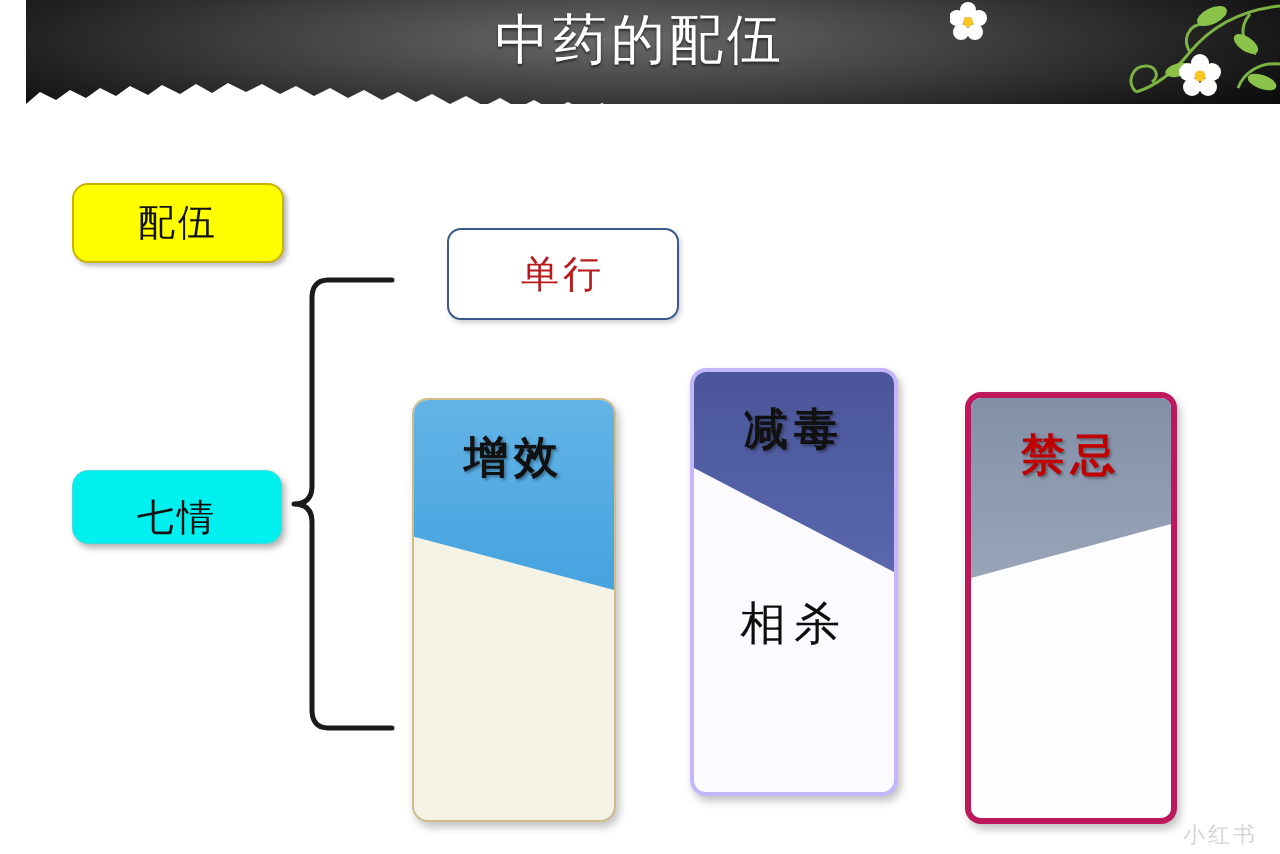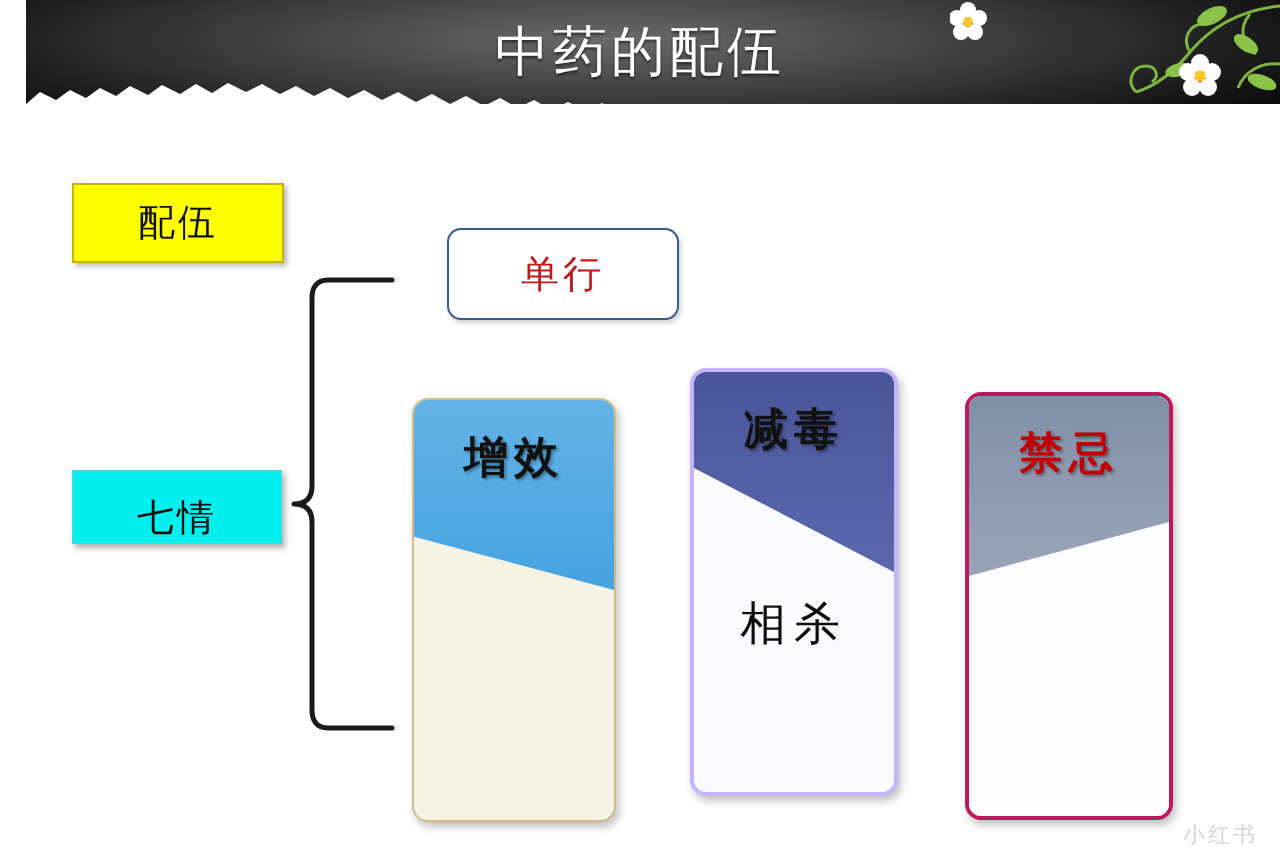--- a/index.html
+++ b/index.html
@@ -44,41 +44,42 @@
     width: 26px; height: 104px;
     background: #ffffff;
   }
   .header-right-art {
     position: absolute;
     right: 0; top: 0;
     width: 330px; height: 118px;
   }
   .title {
     position: absolute;
-    left: 0; top: 16px;
+    left: 0; top: 4px;
     width: 1280px;
     text-align: center;
     color: #ffffff;
     font-size: 54px;
     letter-spacing: 4px;
     font-family: "DejaVu Sans", sans-serif;
     font-weight: 400;
     text-shadow: 0 2px 3px rgba(0,0,0,0.6);
   }
 
   
   .label-box {
     position: absolute;
     display: flex;
     align-items: center;
     justify-content: center;
     font-family: "DejaVu Sans", sans-serif;
     font-size: 37px;
     color: #111111;
     letter-spacing: 3px;
+    border-radius: 16px;
   }
   #peiwu-box {
     left: 72px; top: 183px;
     width: 208px; height: 76px;
     background: #ffff00;
     border: 2px solid #c9b200;
     box-shadow: 3px 3px 5px rgba(0,0,0,0.28);
   }
   #qiqing-box {
     left: 72px; top: 470px;
@@ -172,21 +173,21 @@
 
   #card-jiandu { left: 690px; top: 368px; border: 4px solid #c4b5fd; }
   #card-jiandu .card-top {
     background: linear-gradient(180deg, #4a5699 0%, #5b67ad 100%);
     clip-path: polygon(0 0, 100% 0, 100% 100%, 0 48%);
     height: 200px;
   }
   #card-jiandu .card-body { background: #fbfbff; }
   #card-jiandu .card-head-text { color: #111111; }
 
-  #card-jinji { left: 965px; top: 392px; border: 4px solid #be185d; text-decoration: underline; }
+  #card-jinji { left: 965px; top: 392px; border: 6px solid #be185d; text-decoration: underline; }
   #card-jinji .card-top {
     background: linear-gradient(180deg, #8190a8 0%, #9aa4b8 100%);
     clip-path: polygon(0 0, 100% 0, 100% 70%, 0 100%);
     height: 180px;
   }
   #card-jinji .card-body { background: #fdfdff; }
   #card-jinji .card-head-text { color: #c00000; }
 
   
   .watermark {

